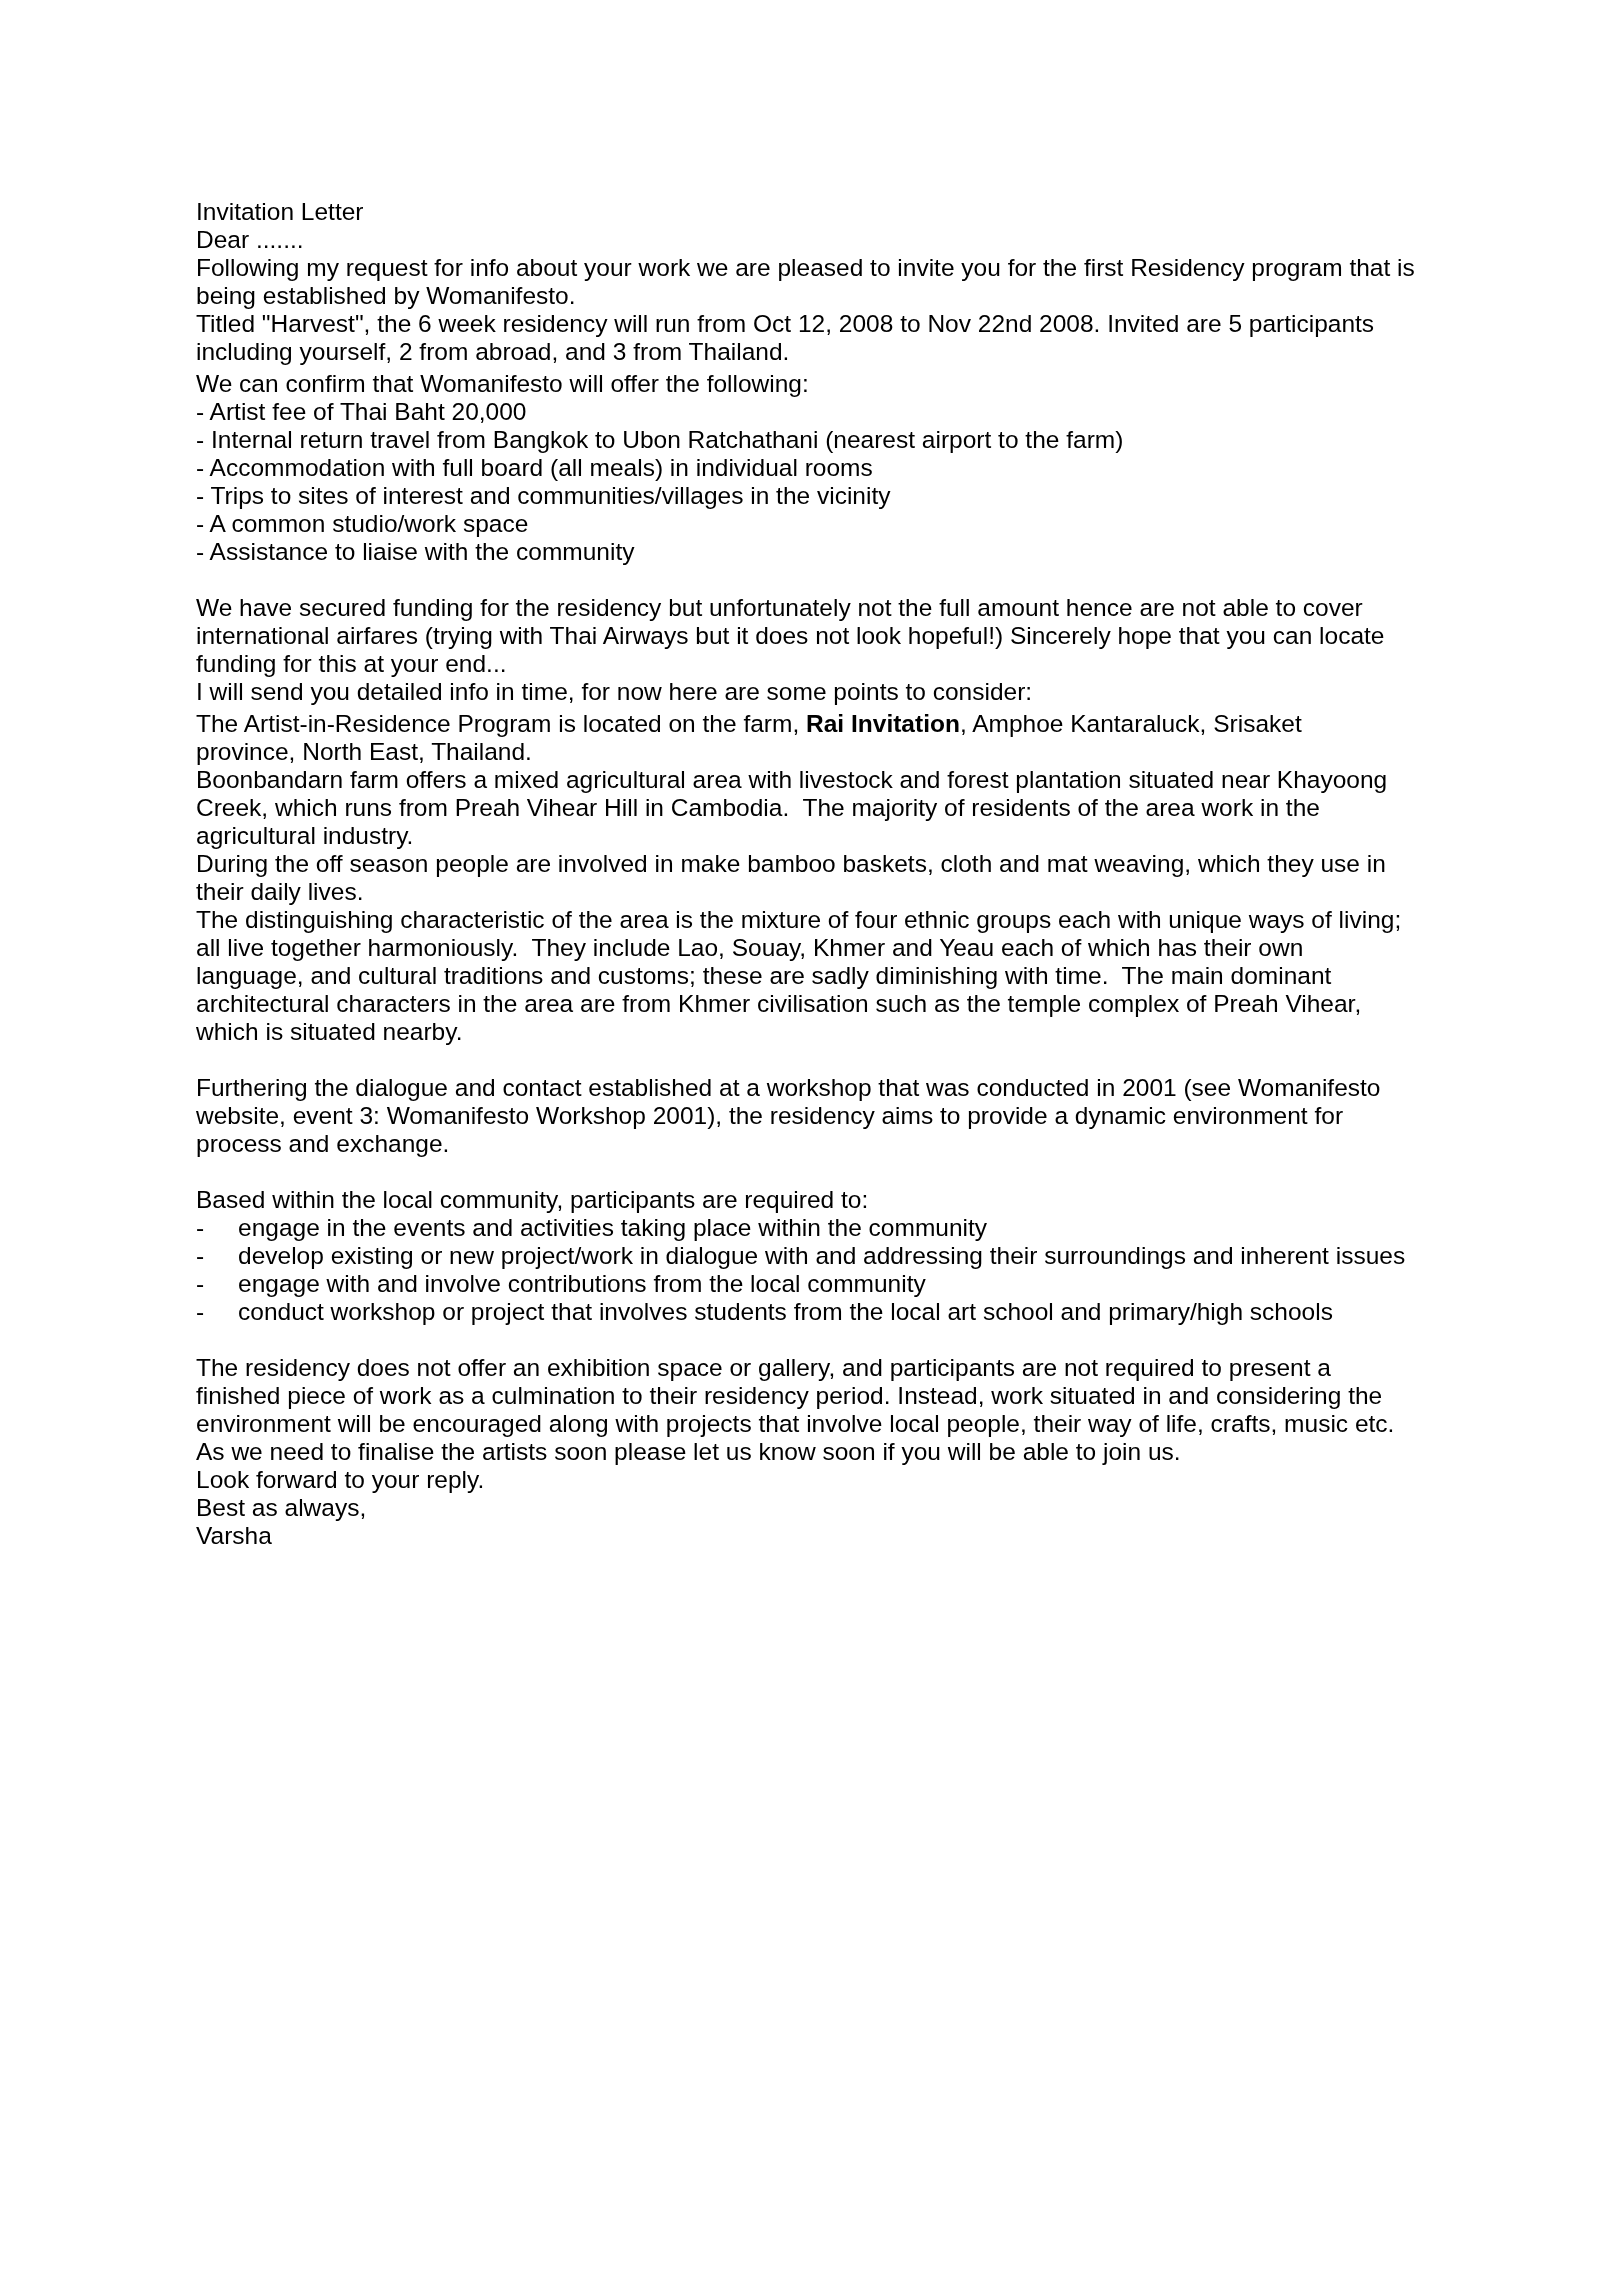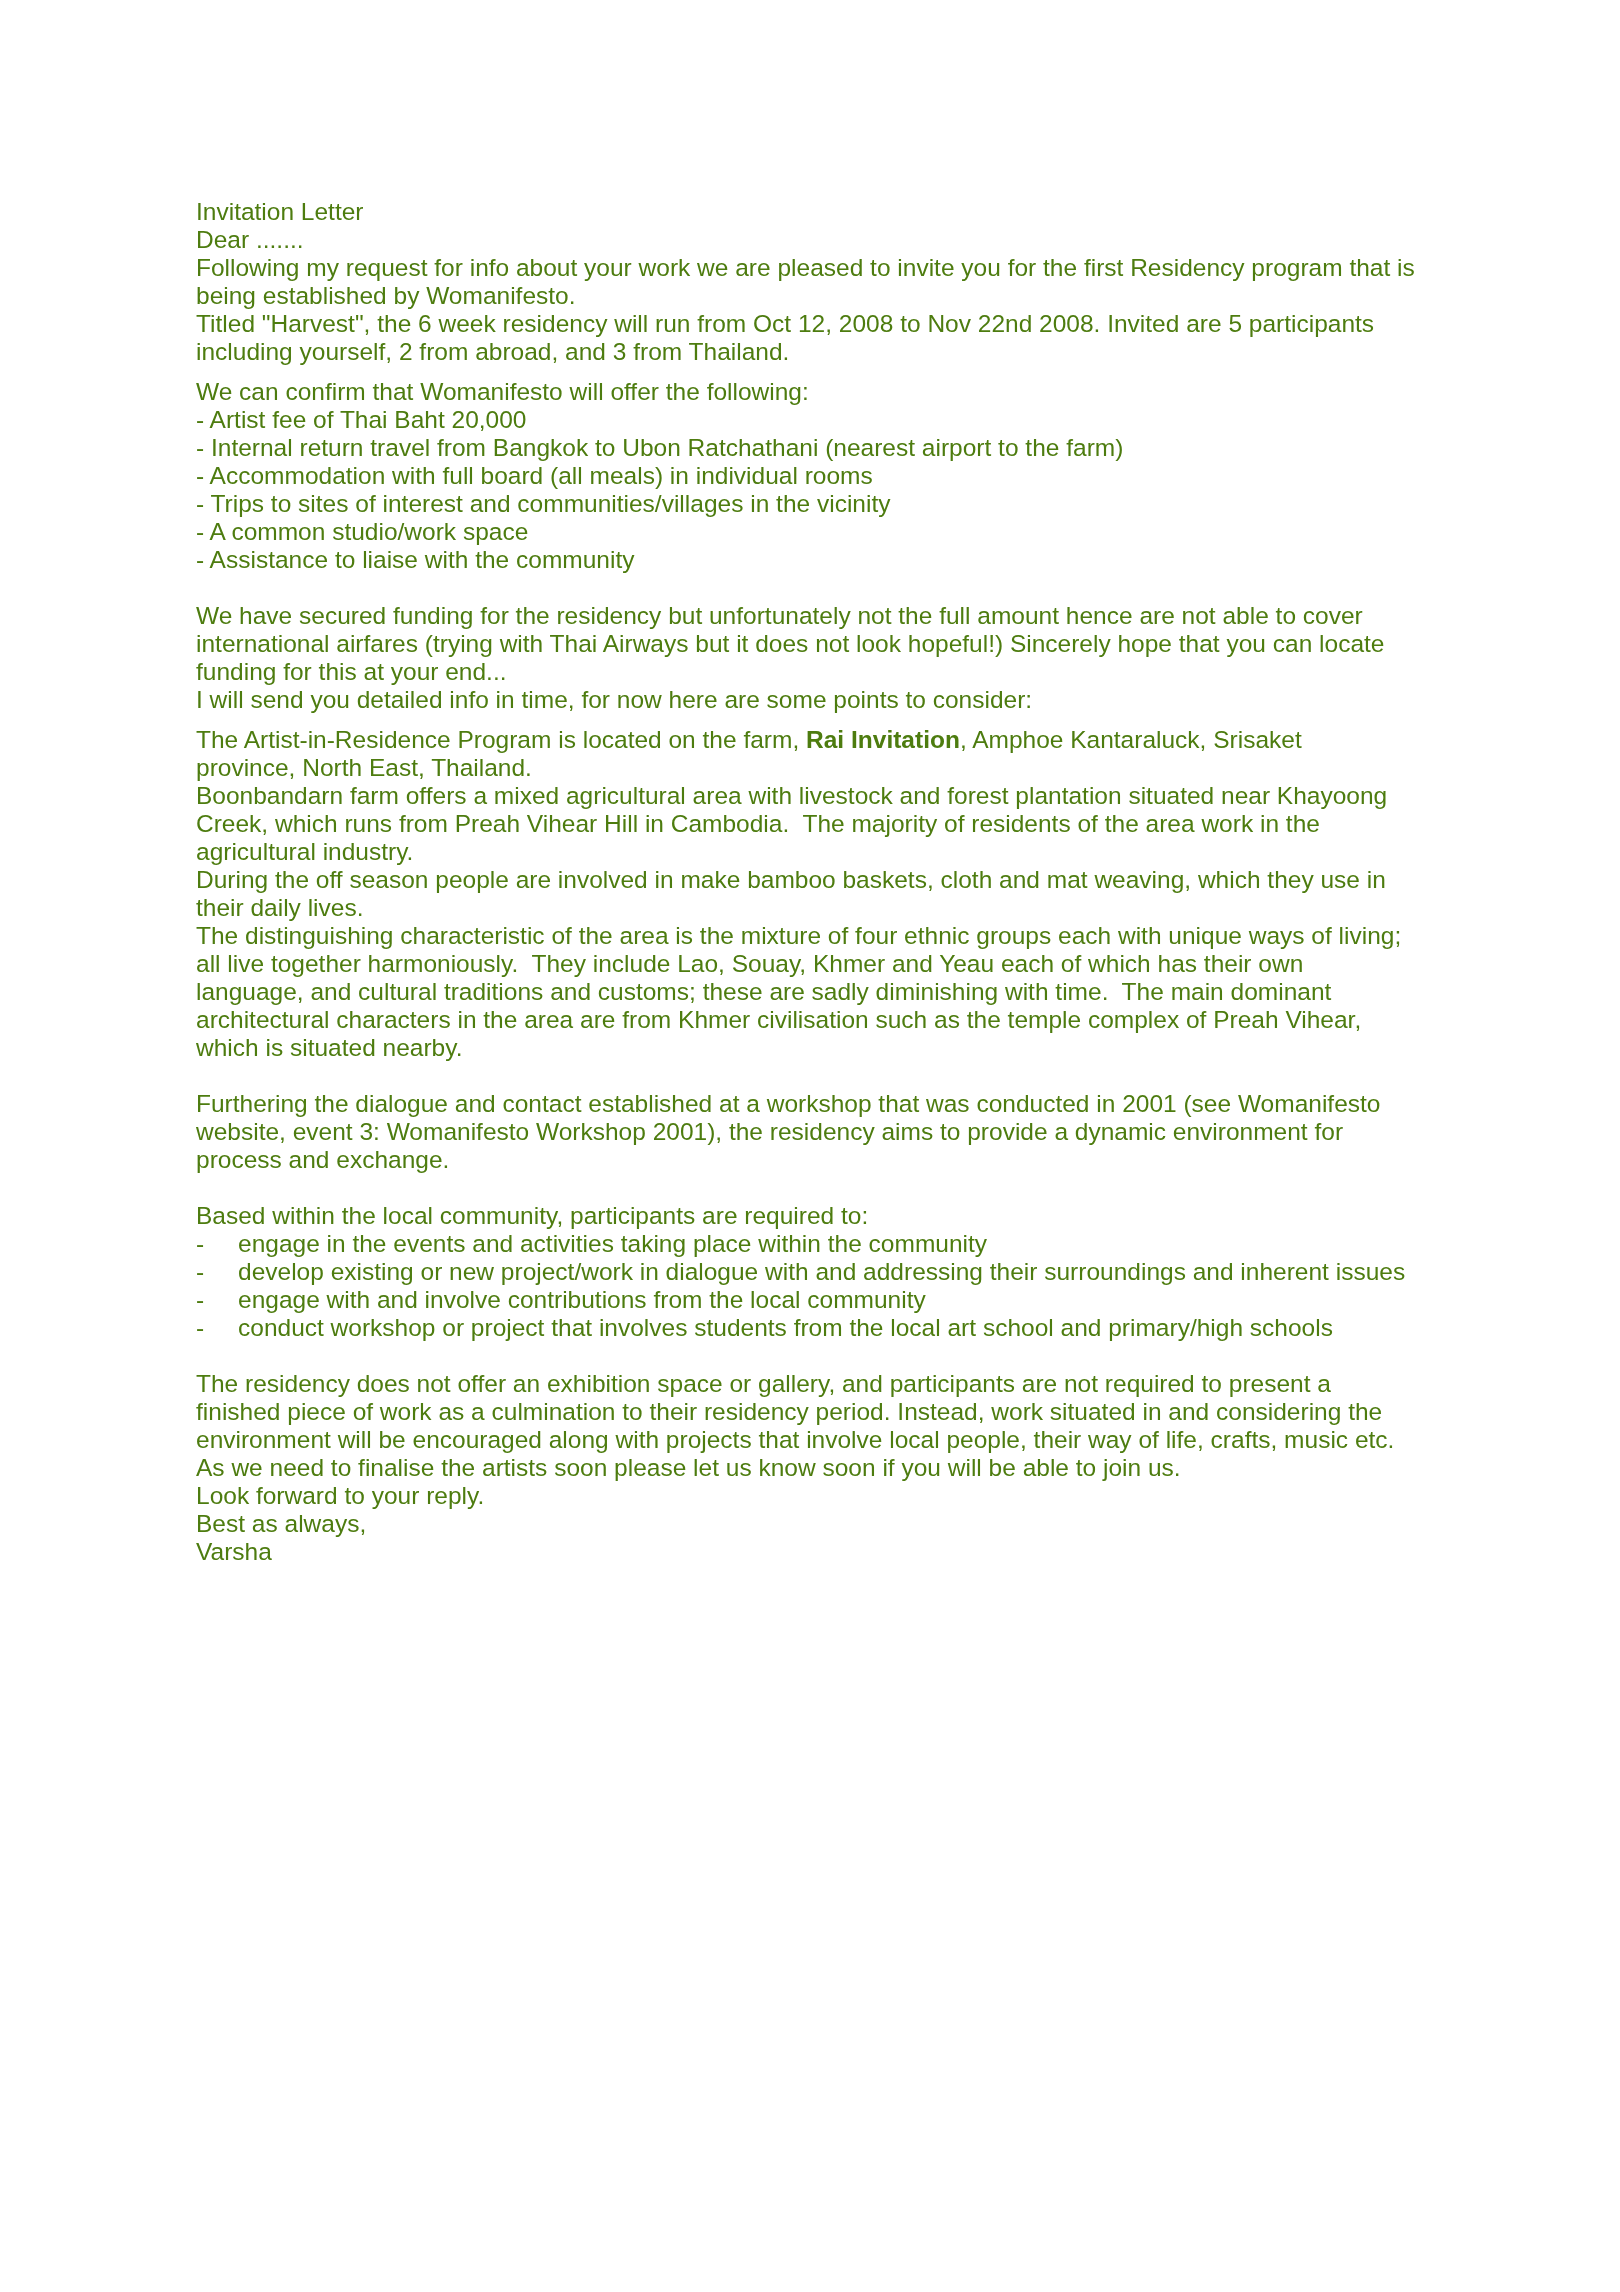--- a/index.html
+++ b/index.html
@@ -6,29 +6,29 @@
     margin: 0;
     padding: 0;
     background: #ffffff;
   }
   .page {
     position: relative;
     box-sizing: border-box;
     width: 1620px;
     height: 2158px;
     background: #ffffff;
-    color: #4d7c0f;
+    color: #000000;
     font-family: "Liberation Sans", "DejaVu Sans", sans-serif;
     font-size: 24.5px;
     line-height: 28px;
     padding: 198px 118px 0 196px;
     overflow: hidden;
   }
   .block {
-    margin: 12px 0 28px 0;
+    margin: 4px 0 28px 0;
   }
   .page p,
   .page .line {
     margin: 0;
     padding: 0;
     white-space: pre-wrap;
   }
   .req-row {
     display: flex;
     align-items: flex-start;

